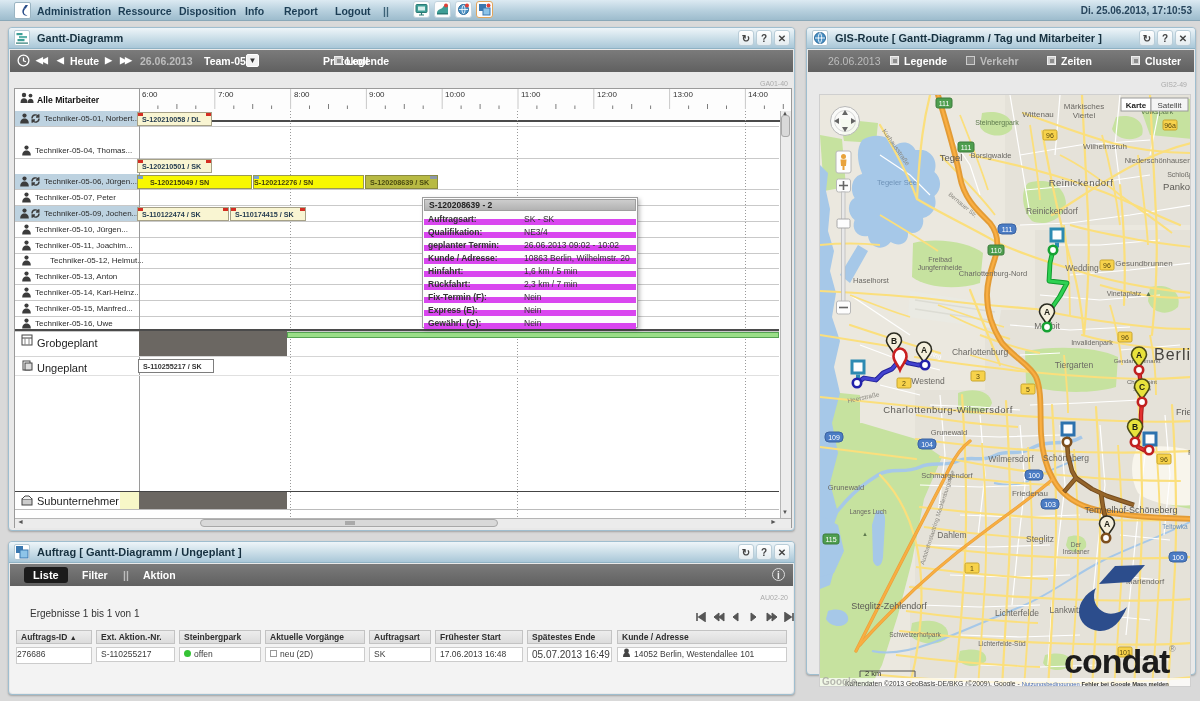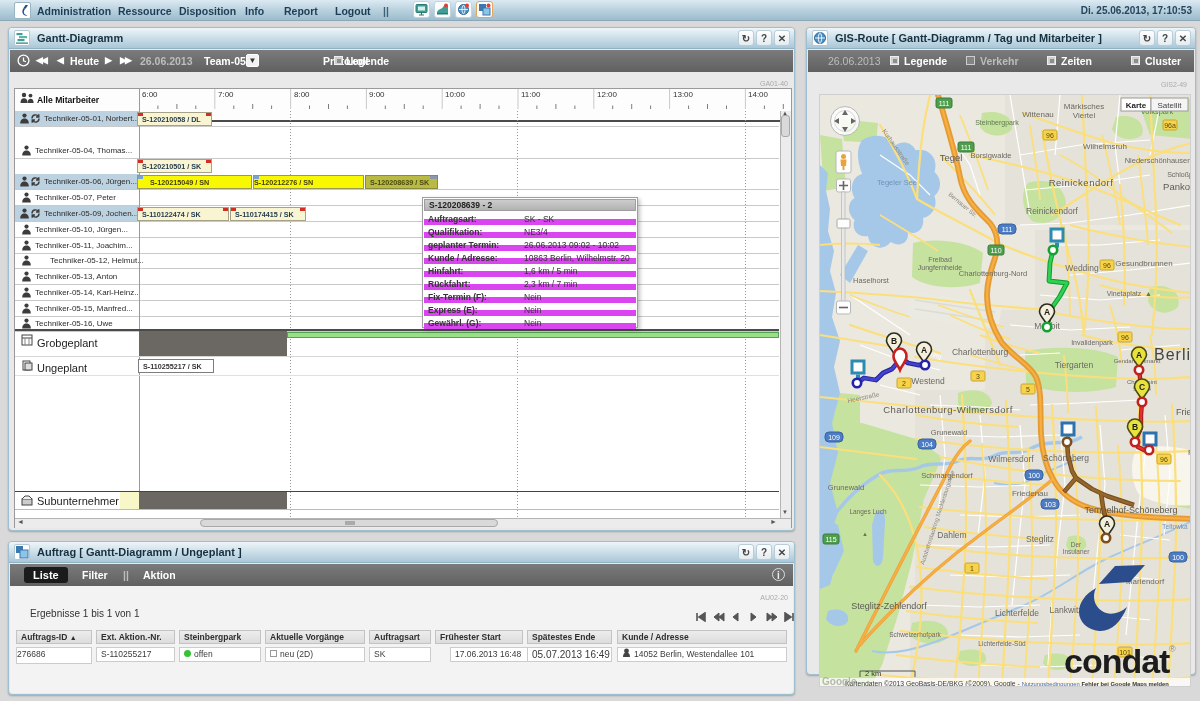--- a/index.html
+++ b/index.html
@@ -401,21 +401,21 @@
       <div class="abs" style="left:256px;top:88px;width:100px;height:14px;background:linear-gradient(#ededed,#dcdcdc);border:1px solid #c3c3c3;font-size:8.5px;font-weight:bold;color:#2e2e2e;line-height:13px;padding-left:4px;white-space:nowrap;overflow:hidden;">Aktuelle Vorgänge</div>
       <div class="abs" style="left:360px;top:88px;width:62px;height:14px;background:linear-gradient(#ededed,#dcdcdc);border:1px solid #c3c3c3;font-size:8.5px;font-weight:bold;color:#2e2e2e;line-height:13px;padding-left:4px;white-space:nowrap;overflow:hidden;">Auftragsart</div>
       <div class="abs" style="left:426px;top:88px;width:88px;height:14px;background:linear-gradient(#ededed,#dcdcdc);border:1px solid #c3c3c3;font-size:8.5px;font-weight:bold;color:#2e2e2e;line-height:13px;padding-left:4px;white-space:nowrap;overflow:hidden;">Frühester Start</div>
       <div class="abs" style="left:518px;top:88px;width:85px;height:14px;background:linear-gradient(#ededed,#dcdcdc);border:1px solid #c3c3c3;font-size:8.5px;font-weight:bold;color:#2e2e2e;line-height:13px;padding-left:4px;white-space:nowrap;overflow:hidden;">Spätestes Ende</div>
       <div class="abs" style="left:608px;top:88px;width:170px;height:14px;background:linear-gradient(#ededed,#dcdcdc);border:1px solid #c3c3c3;font-size:8.5px;font-weight:bold;color:#2e2e2e;line-height:13px;padding-left:4px;white-space:nowrap;overflow:hidden;">Kunde / Adresse</div>
       <div class="abs" style="left:7px;top:105px;width:76px;height:17px;background:#fff;border:1px solid #ccc;font-size:8.5px;color:#3a3a3a;line-height:13px;white-space:nowrap;overflow:hidden;">276686</div>
       <div class="abs" style="left:87px;top:105px;width:79px;height:15px;background:#fff;border:1px solid #ccc;font-size:8.5px;color:#3a3a3a;line-height:13px;padding-left:4px;white-space:nowrap;overflow:hidden;">S-110255217</div>
       <div class="abs" style="left:170px;top:105px;width:82px;height:15px;background:#fff;border:1px solid #ccc;font-size:8.5px;color:#3a3a3a;line-height:13px;padding-left:4px;white-space:nowrap;overflow:hidden;"><span style="display:inline-block;width:7px;height:7px;border-radius:50%;background:#35c335;margin-right:3px;"></span>offen</div>
       <div class="abs" style="left:256px;top:105px;width:100px;height:15px;background:#fff;border:1px solid #ccc;font-size:8.5px;color:#3a3a3a;line-height:13px;padding-left:4px;white-space:nowrap;overflow:hidden;"><span style="display:inline-block;width:7px;height:7px;border:1px solid #999;background:#fff;margin-right:3px;"></span>neu (2D)</div>
       <div class="abs" style="left:360px;top:105px;width:62px;height:15px;background:#fff;border:1px solid #ccc;font-size:8.5px;color:#3a3a3a;line-height:13px;padding-left:4px;white-space:nowrap;overflow:hidden;">SK</div>
-      <div class="abs" style="left:426px;top:105px;width:88px;height:15px;background:#fff;border:1px solid #ccc;font-size:8.5px;color:#3a3a3a;line-height:13px;padding-left:4px;white-space:nowrap;overflow:hidden;margin-left:15px;">17.06.2013 16:48</div>
+      <div class="abs" style="left:426px;top:105px;width:88px;height:15px;background:#fff;border:1px solid #ccc;font-size:8.5px;color:#3a3a3a;line-height:13px;padding-left:4px;white-space:nowrap;overflow:hidden;">17.06.2013 16:48</div>
       <div class="abs" style="left:518px;top:105px;width:85px;height:15px;background:#fff;border:1px solid #ccc;font-size:10px;color:#3a3a3a;line-height:13px;padding-left:4px;white-space:nowrap;overflow:hidden;">05.07.2013 16:49</div>
       <div class="abs" style="left:608px;top:105px;width:170px;height:15px;background:#fff;border:1px solid #ccc;font-size:8.5px;color:#3a3a3a;line-height:13px;padding-left:4px;white-space:nowrap;overflow:hidden;"><svg width="9" height="9" viewBox="0 0 9 9" style="margin-right:3px;">
           <circle cx="4.5" cy="3" r="2.4" fill="#444"></circle>
           <path d="M1,9 C1,5.8 2.6,4.6 4.5,4.6 C6.4,4.6 8,5.8 8,9 Z" fill="#444"></path>
         </svg>14052 Berlin, Westendallee 101</div>
     </div>
 </div>
 
 <div class="panel" id="pgis" style="left:806px;top:27px;width:390px;height:648px;">
  <div class="ptitle">

